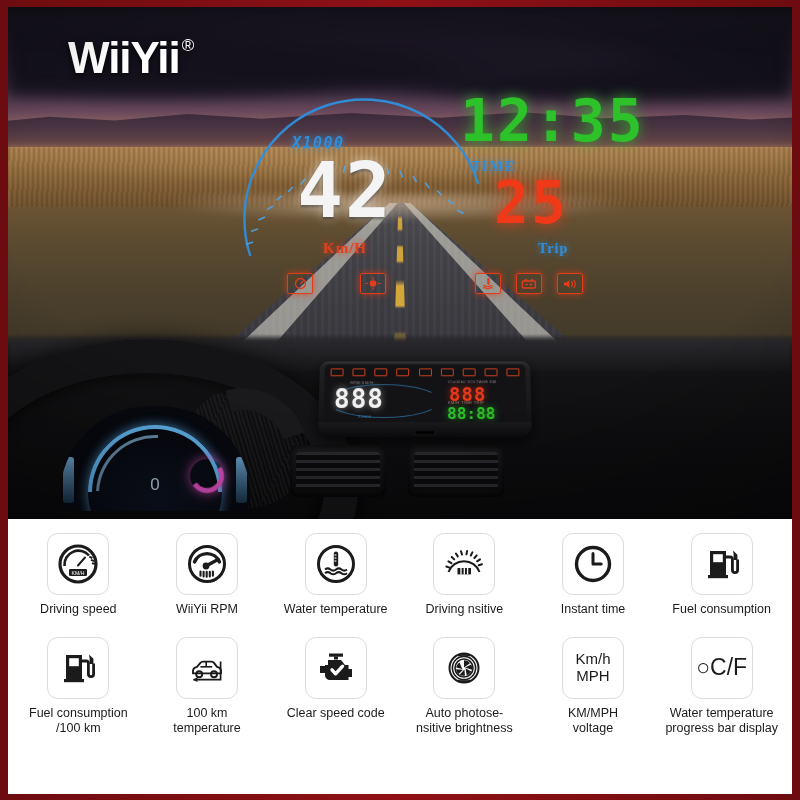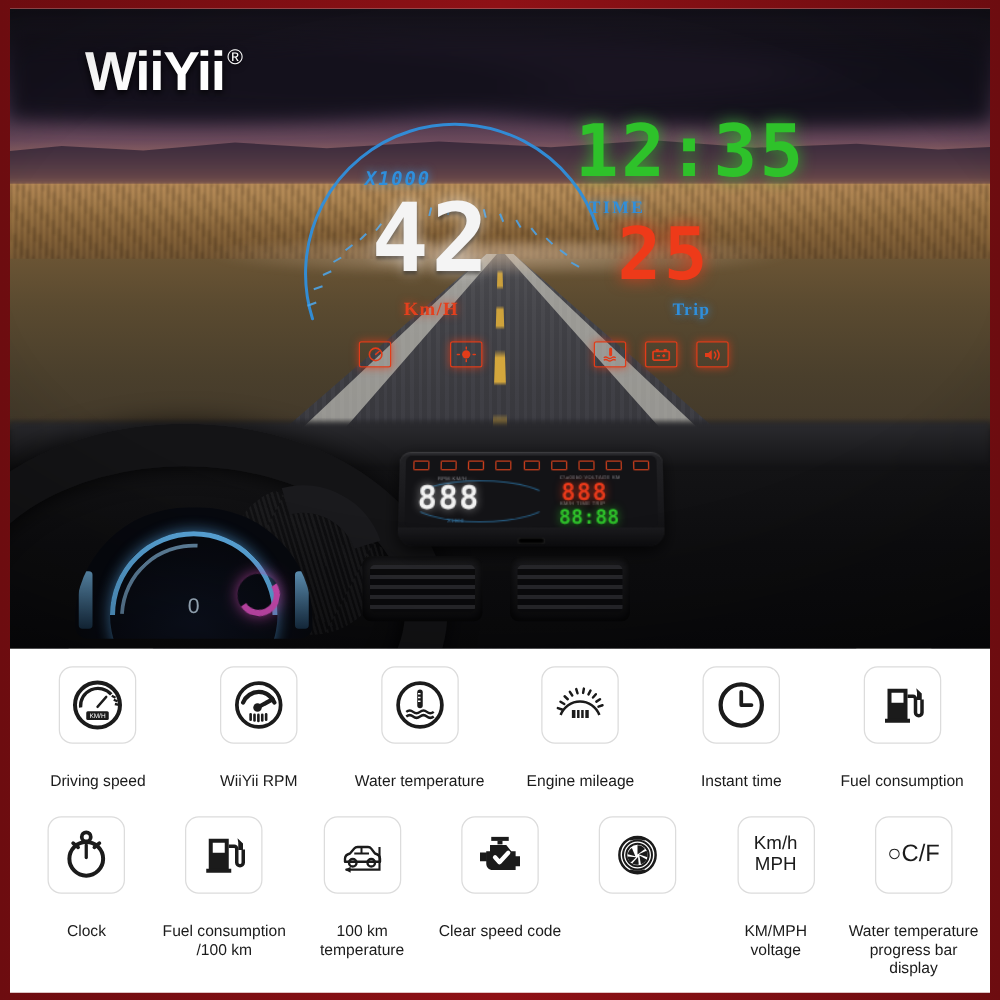--- a/index.html
+++ b/index.html
@@ -262,21 +262,21 @@
     background:#fff; padding: 14px 6px 0 6px;
   }
   .row{ display:flex; width:100%; }
   .cell{ flex:1 1 0; display:flex; flex-direction:column; align-items:center; padding:0 2px; }
   .tile{
     width:62px; height:62px; border:1px solid #dcdcdc; border-radius:11px; background:#fff;
     display:flex; align-items:center; justify-content:center;
   }
   .tile svg{ display:block; }
   .cap{
-    margin-top:23px; text-align:center; color:#1b1b1b; font-size:12.5px; line-height:1.18;
+    margin-top:7px; text-align:center; color:#1b1b1b; font-size:12.5px; line-height:1.18;
     font-family:"Liberation Sans", sans-serif;
   }
   .tiletext{ text-align:center; color:#1b1b1b; font-size:15px; line-height:1.12; font-family:"Liberation Sans",sans-serif; }
   .row2{ margin-top:20px; }
 </style>
 </head>
 <body>
 
 <div class="frame">
 <div class="inner">
@@ -494,21 +494,21 @@
               <path d="M36.8 23.3l3.2-1.1"></path>
             </g>
             <rect x="15.5" y="26" width="13.5" height="6.4" fill="#1b1b1b"></rect>
             <g stroke="#fff" stroke-width="1.3">
                   <path d="M19 26v6.4"></path>
                   <path d="M22.3 26v6.4"></path>
                   <path d="M25.6 26v6.4"></path>
                 </g>
           </svg>
         </div>
-        <div class="cap">Engine mileage</div>
+        <div class="cap">Driving nsitive</div>
       </div>
 
       <div class="cell">
         <div class="tile">
           <svg width="44" height="44" viewBox="0 0 44 44">
             <circle cx="22" cy="22" r="16.5" fill="none" stroke="#1b1b1b" stroke-width="3.4"></circle>
             <path d="M22 11.5V22h8.2" fill="none" stroke="#1b1b1b" stroke-width="3" stroke-linecap="round" stroke-linejoin="round"></path>
           </svg>
         </div>
         <div class="cap">Instant time</div>
@@ -522,32 +522,20 @@
             <rect x="8" y="33" width="20" height="3.2" fill="#1b1b1b"></rect>
             <path d="M26 15h4.4a2 2 0 0 1 2 2v11a2.6 2.6 0 0 0 5.2 0V17.5" fill="none" stroke="#1b1b1b" stroke-width="2.8"></path>
             <path d="M33 8.5l4.4 4.2v5.2h-3.8V12z" fill="#1b1b1b"></path>
           </svg>
         </div>
         <div class="cap">Fuel consumption</div>
       </div>
     </div>
 
     <div class="row row2">
-      <div class="cell">
-        <div class="tile">
-          <svg width="44" height="44" viewBox="0 0 44 44">
-            <circle cx="22" cy="25" r="13.5" fill="none" stroke="#1b1b1b" stroke-width="3.2"></circle>
-            <circle cx="22" cy="7.5" r="3.6" fill="none" stroke="#1b1b1b" stroke-width="3"></circle>
-            <path d="M22 14v10" stroke="#1b1b1b" stroke-width="2.6" stroke-linecap="round"></path>
-            <path d="M11.5 12.5l4 3.4" stroke="#1b1b1b" stroke-width="3" stroke-linecap="round"></path>
-            <path d="M32.5 12.5l-4 3.4" stroke="#1b1b1b" stroke-width="3" stroke-linecap="round"></path>
-          </svg>
-        </div>
-        <div class="cap" style="white-space:pre-line">Clock</div>
-      </div>
 
       <div class="cell">
         <div class="tile">
           <svg width="44" height="44" viewBox="0 0 44 44">
             <path d="M10 9h16v25H10z" fill="#1b1b1b"></path>
             <rect x="13.2" y="12.2" width="9.6" height="8" fill="#fff"></rect>
             <rect x="8" y="33" width="20" height="3.2" fill="#1b1b1b"></rect>
             <path d="M26 15h4.4a2 2 0 0 1 2 2v11a2.6 2.6 0 0 0 5.2 0V17.5" fill="none" stroke="#1b1b1b" stroke-width="2.8"></path>
             <path d="M33 8.5l4.4 4.2v5.2h-3.8V12z" fill="#1b1b1b"></path>
           </svg>
@@ -598,34 +586,36 @@
               <path d="M23 29.6c-1.8.4-3.7.1-5.3-.8l4.7-5.3z"></path>
               <path d="M16.6 27.9c-1.5-1.2-2.4-2.9-2.6-4.7l7 .6z"></path>
               <path d="M14.2 21.4c.3-2.1 1.5-3.9 3.3-5l2.8 6.5z"></path>
             </g>
             <g stroke="#1b1b1b" stroke-width="1.6" stroke-linecap="round">
               <path d="M16.5 9.6q5.5-2 11 0"></path>
                   <path d="M16.5 34.4q5.5 2 11 0"></path>
             </g>
           </svg>
         </div>
+        <div class="cap" style="white-space:pre-line">Auto photose-
+nsitive brightness</div>
       </div>
 
       <div class="cell">
         <div class="tile">
           <div class="tiletext" style="white-space:pre-line">Km/h
 MPH</div>
         </div>
         <div class="cap" style="white-space:pre-line">KM/MPH
 voltage</div>
       </div>
 
       <div class="cell">
         <div class="tile">
-          <div class="tiletext" style="font-size:19px">○C/F</div>
+          <div class="tiletext" style="font-size:23px">○C/F</div>
         </div>
         <div class="cap" style="white-space:pre-line">Water temperature
 progress bar display</div>
       </div>
     </div>
 
   </div>
 </div>
 </div>
 

